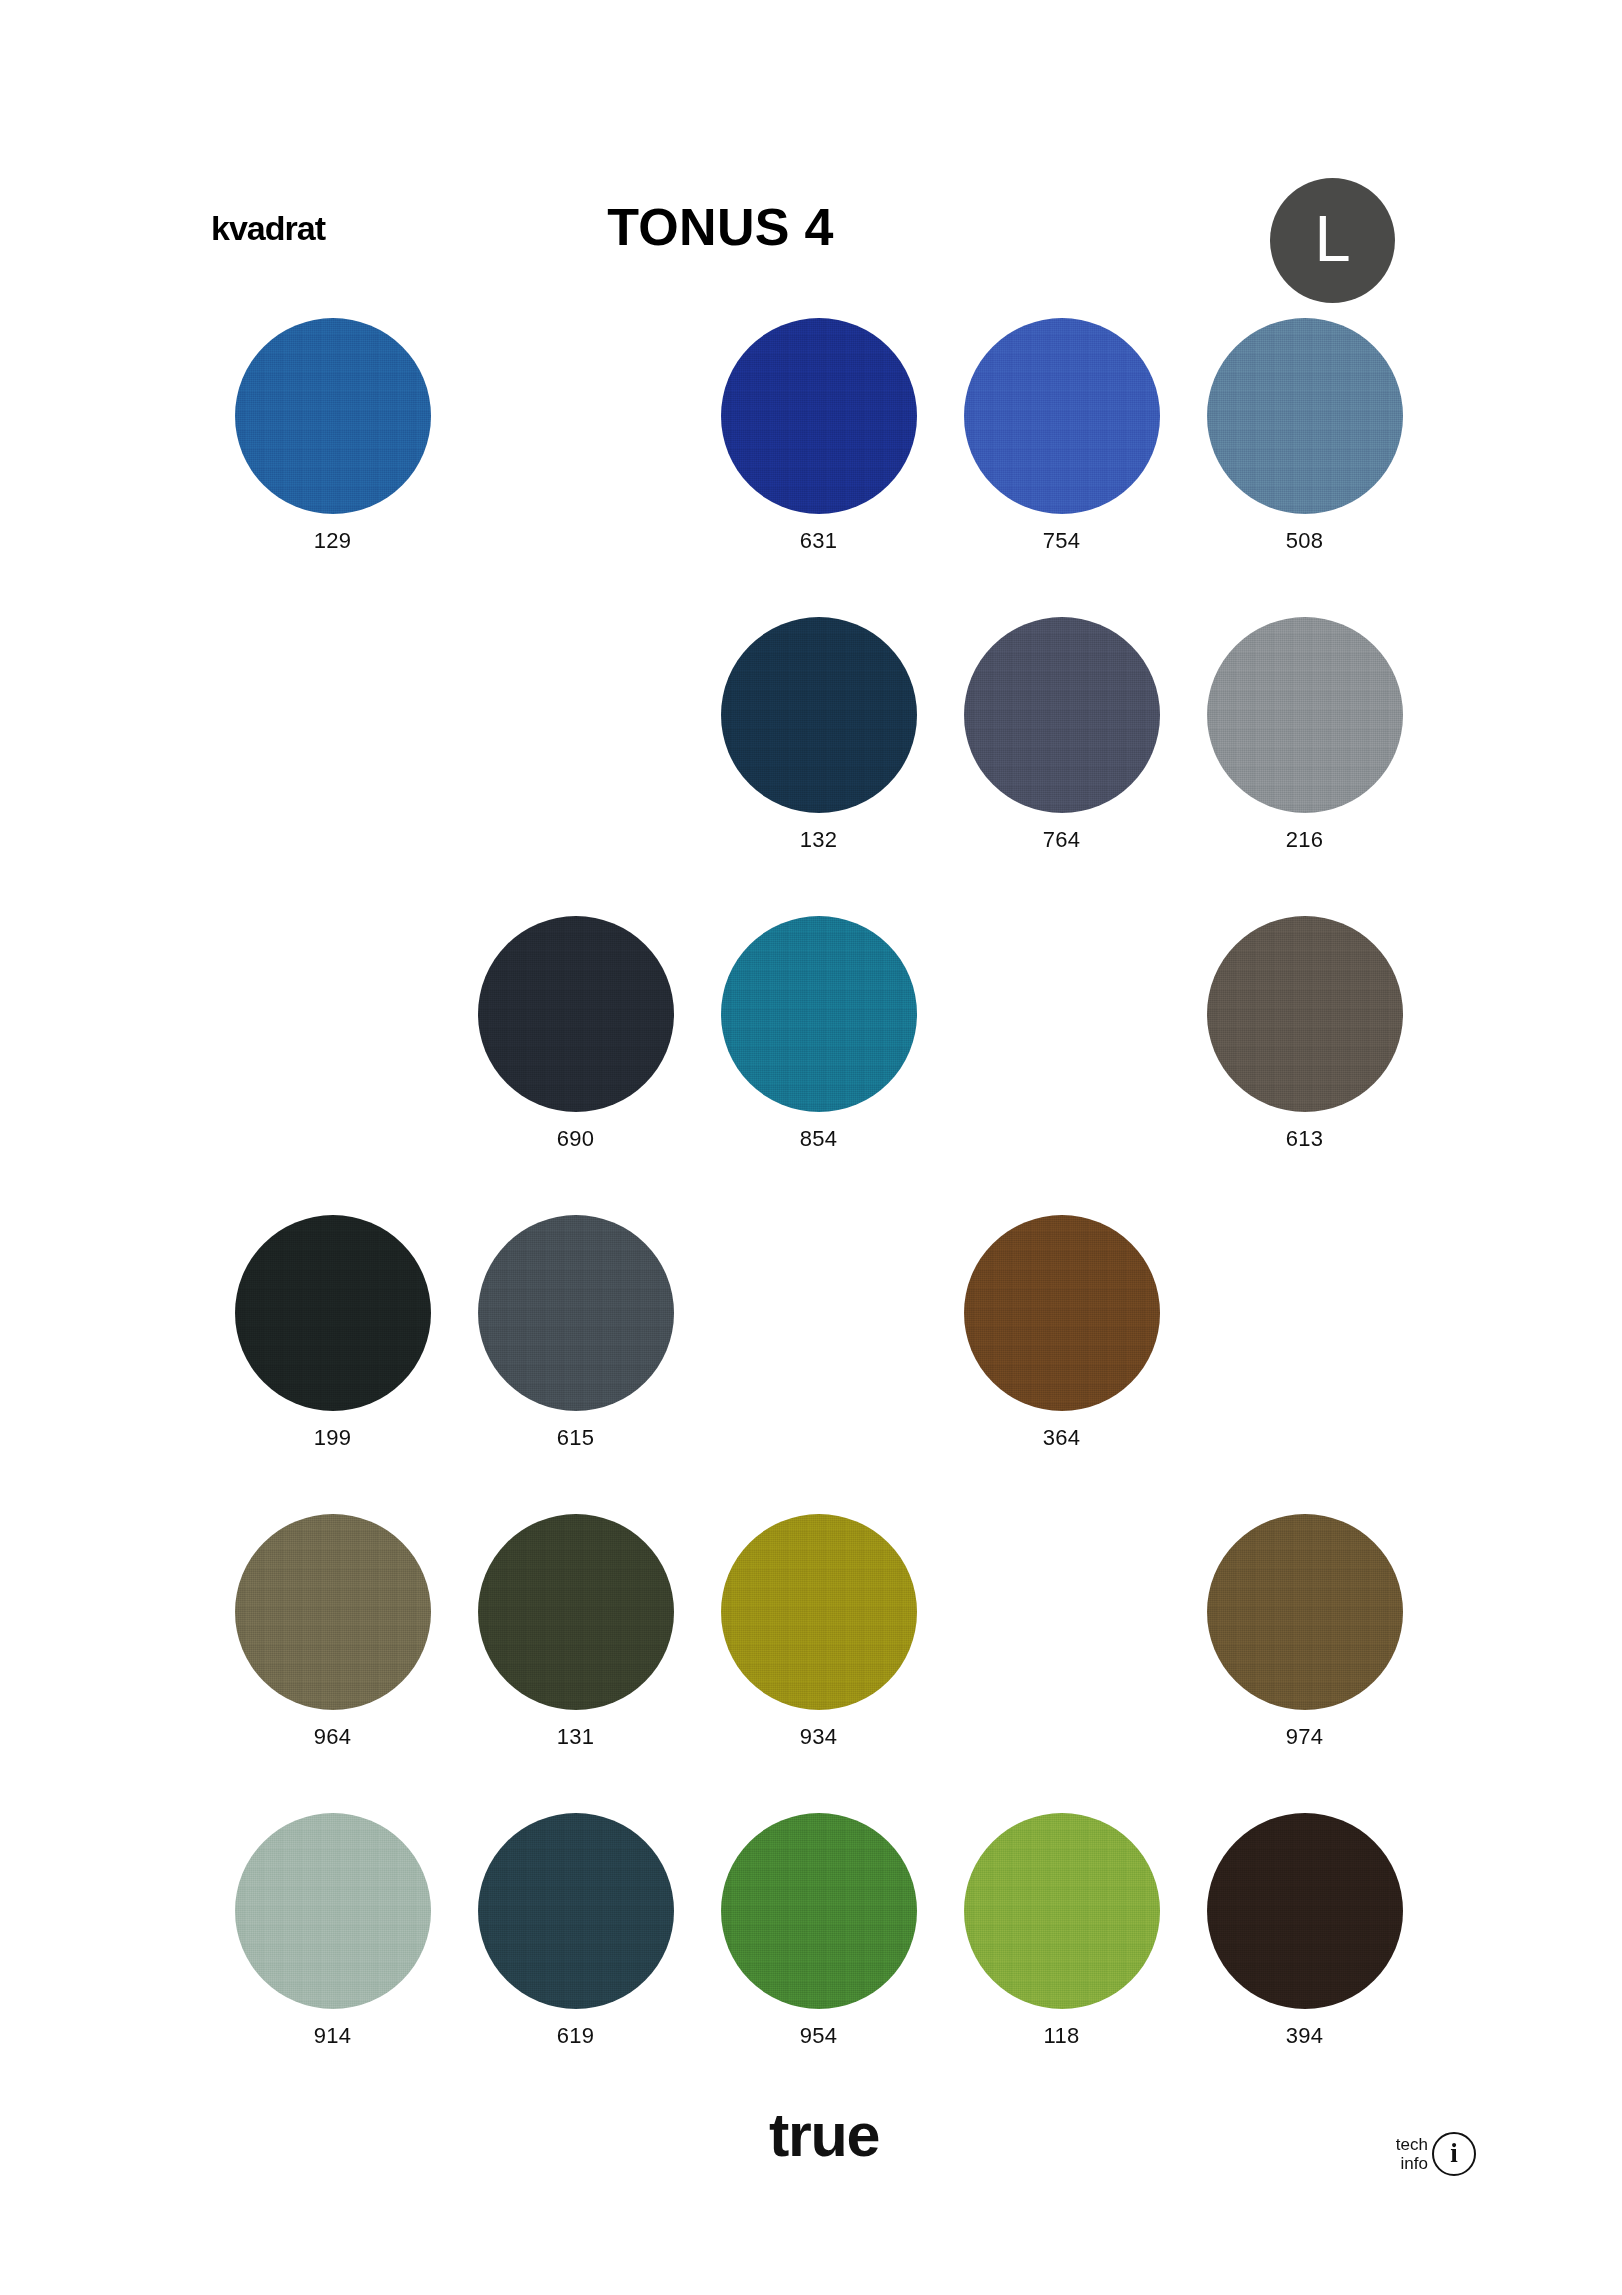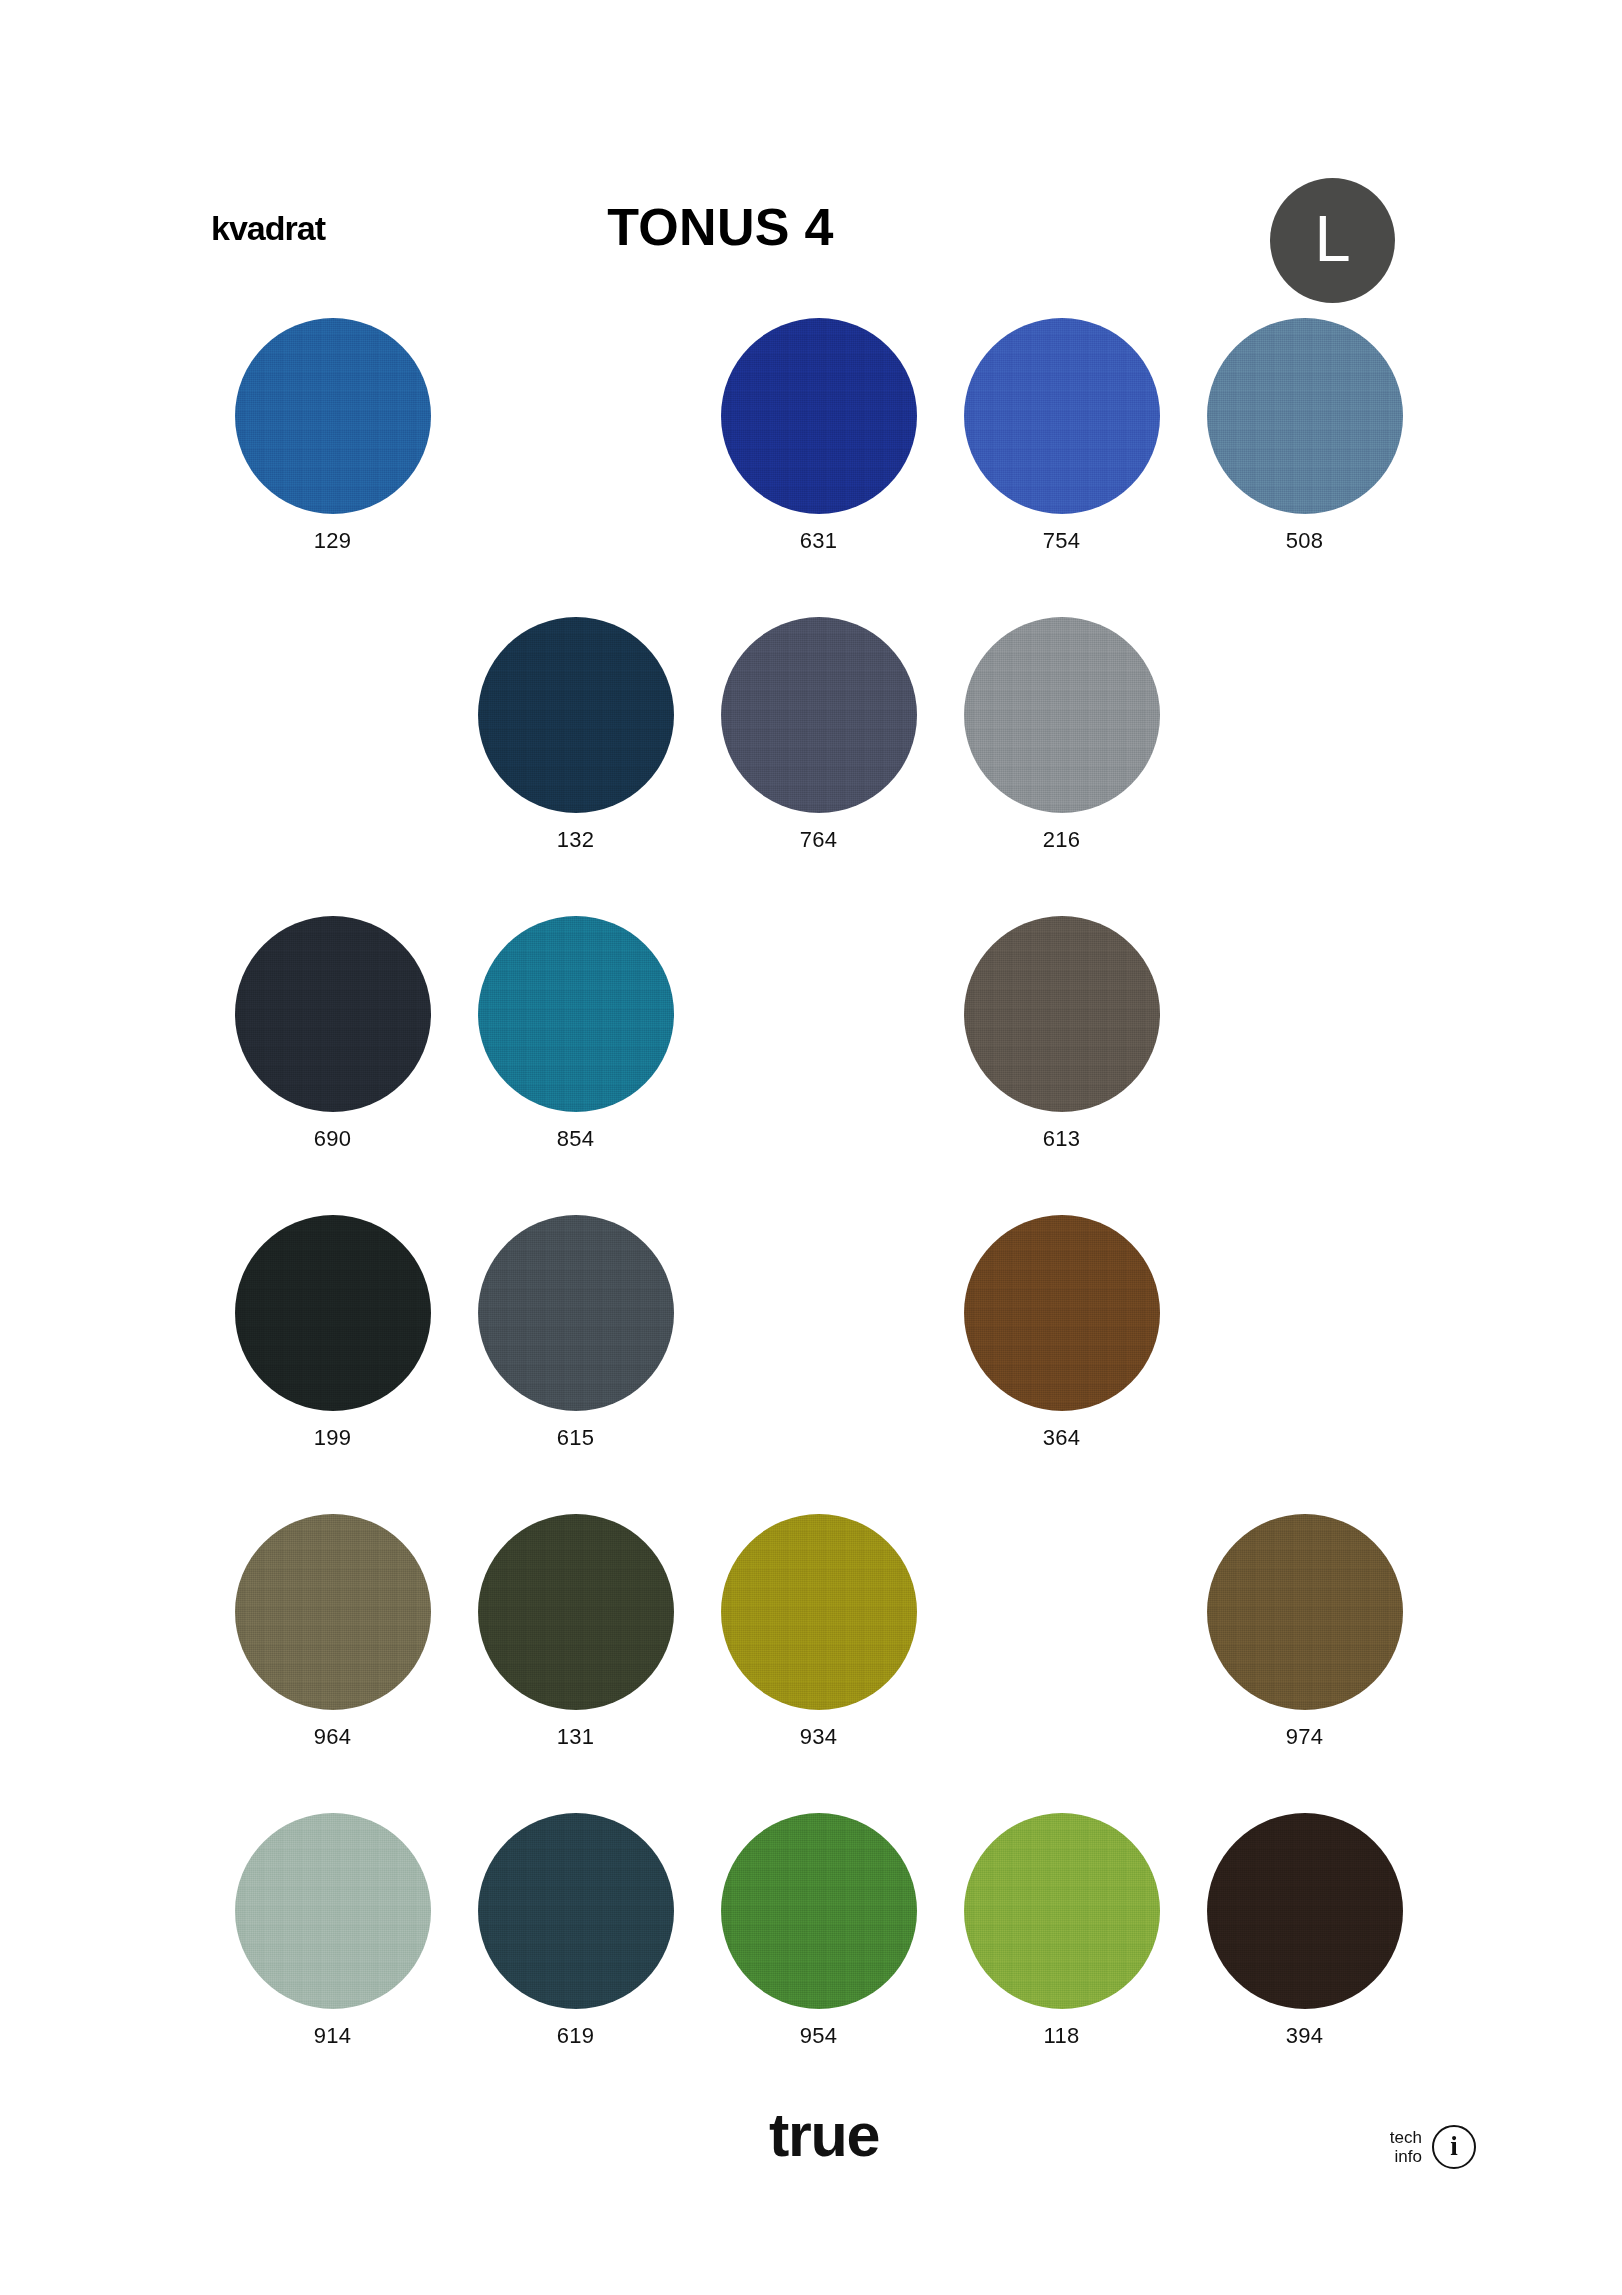--- a/index.html
+++ b/index.html
@@ -78,20 +78,21 @@
   
   .swatch-grid {
     position: absolute;
     left: 211px;
     top: 318px;
     width: 1215px;
   }
   .swatch-row {
     display: flex;
     height: 299px;
+    justify-content: flex-end;
   }
   .swatch-cell {
     width: 243px;
     position: relative;
     display: flex;
     flex-direction: column;
     align-items: center;
   }
   .swatch-disc {
     width: 196px;
@@ -139,24 +140,24 @@
     font-size: 61px;
     font-weight: 700;
     letter-spacing: -1.3px;
     color: #111111;
     line-height: 1;
     padding-right: 71px;
   }
   .tech-info {
     position: absolute;
     right: 195px;
-    top: 51px;
+    top: 58px;
     display: flex;
     align-items: center;
-    gap: 10px;
+    gap: 4px;
   }
   .tech-info-text {
     display: flex;
     flex-direction: column;
     align-items: flex-end;
     font-size: 17px;
     line-height: 1.12;
     color: #111111;
   }
   .info-circle {

